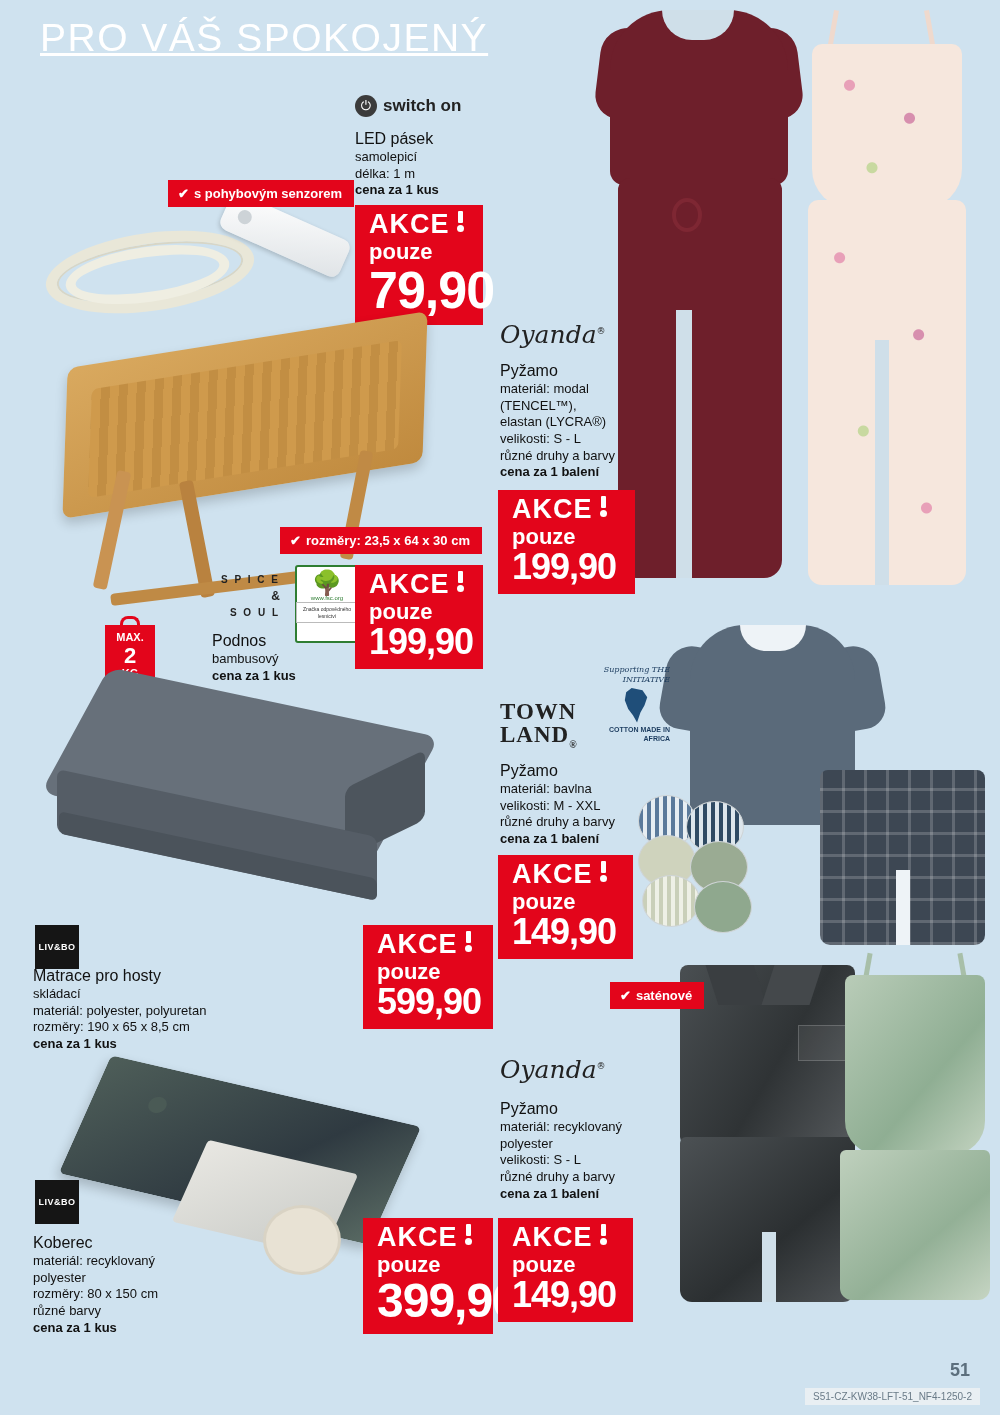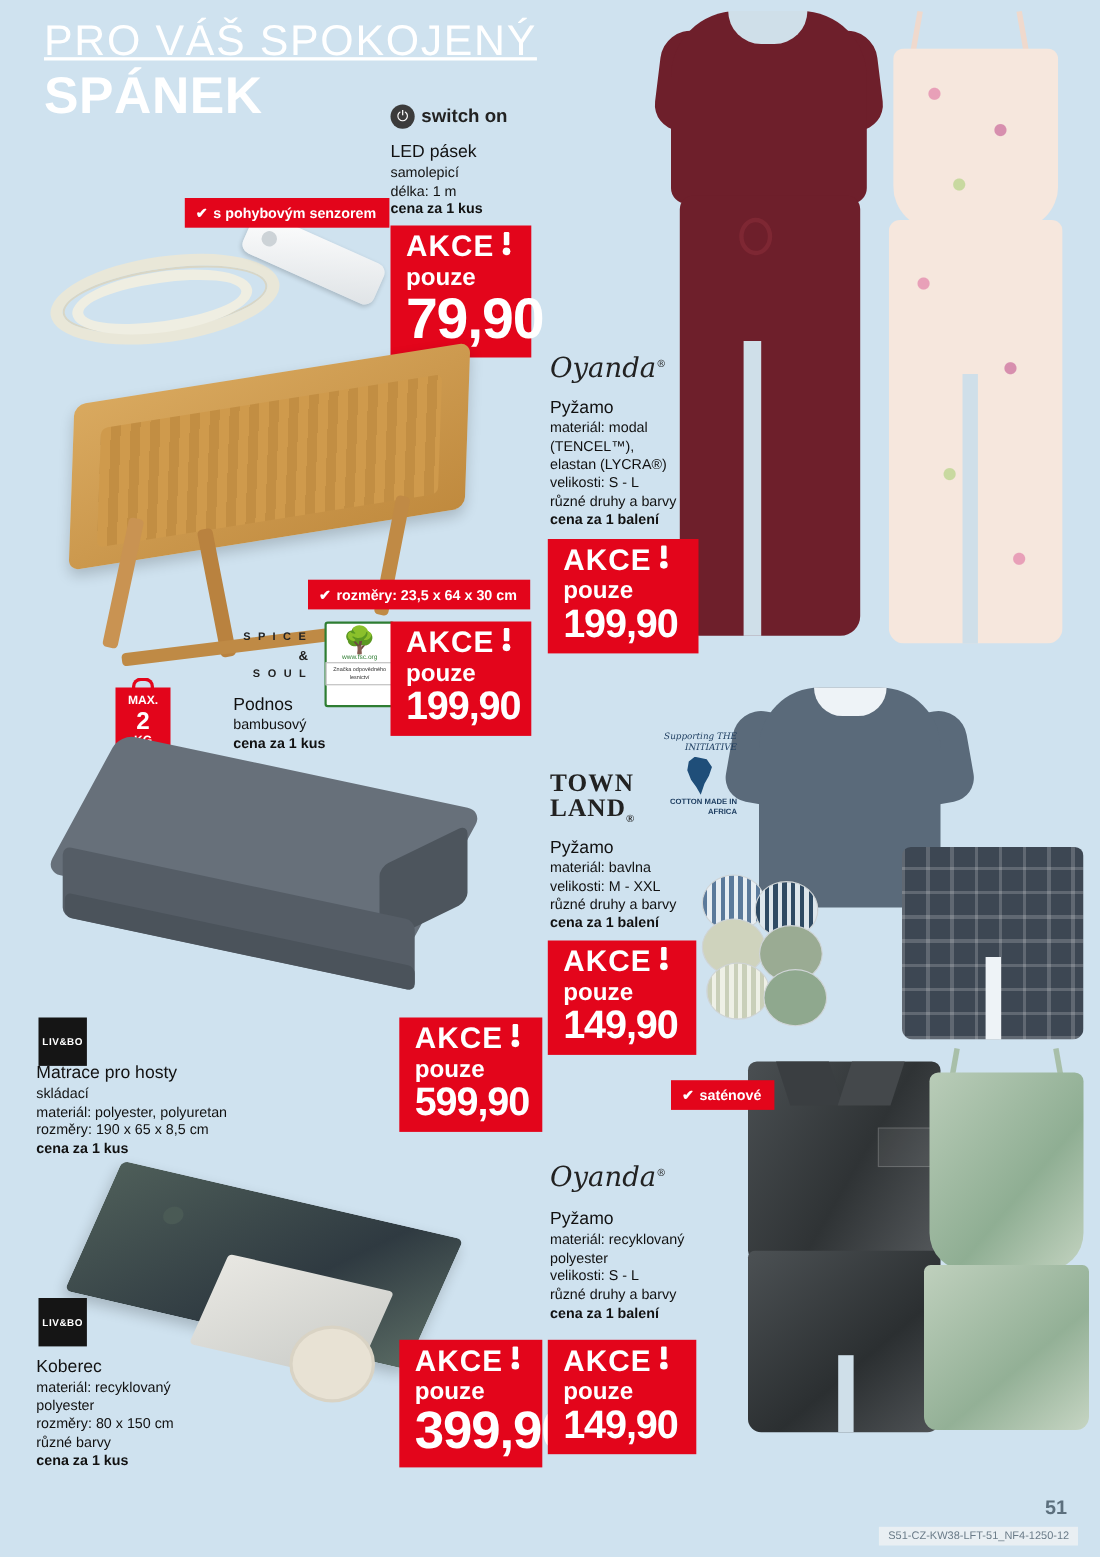--- a/index.html
+++ b/index.html
@@ -301,21 +301,20 @@
     border-radius:6px 6px 12px 12px;
   }
 </style>
 </head>
 <body>
 
 <div class="page">
 
   <div class="headline">
     <div class="l1">PRO VÁŠ SPOKOJENÝ</div>
-    <div class="l2">SPÁNEK</div>
   </div>
 
   <div class="led-area">
     <div class="led-coil"></div>
     <div class="led-coil2"></div>
     <div class="led-dim">
         <div class="btn"></div>
       </div>
   </div>
 
@@ -569,15 +568,15 @@
   <div class="price-box" style="left:498px; top:1218px; width:135px;">
     <div class="akce">
         <span>AKCE</span>
         <span class="bang"></span>
       </div>
     <div class="pouze">pouze</div>
     <div class="value" style="font-size:36px;">149,90</div>
   </div>
 
   <div class="page-num">51</div>
-  <div class="code-bar">S51-CZ-KW38-LFT-51_NF4-1250-12</div>
+  <div class="code-bar">S51-CZ-KW38-LFT-51_NF4-1250-2</div>
 
 </div>
 
 </body></html>

